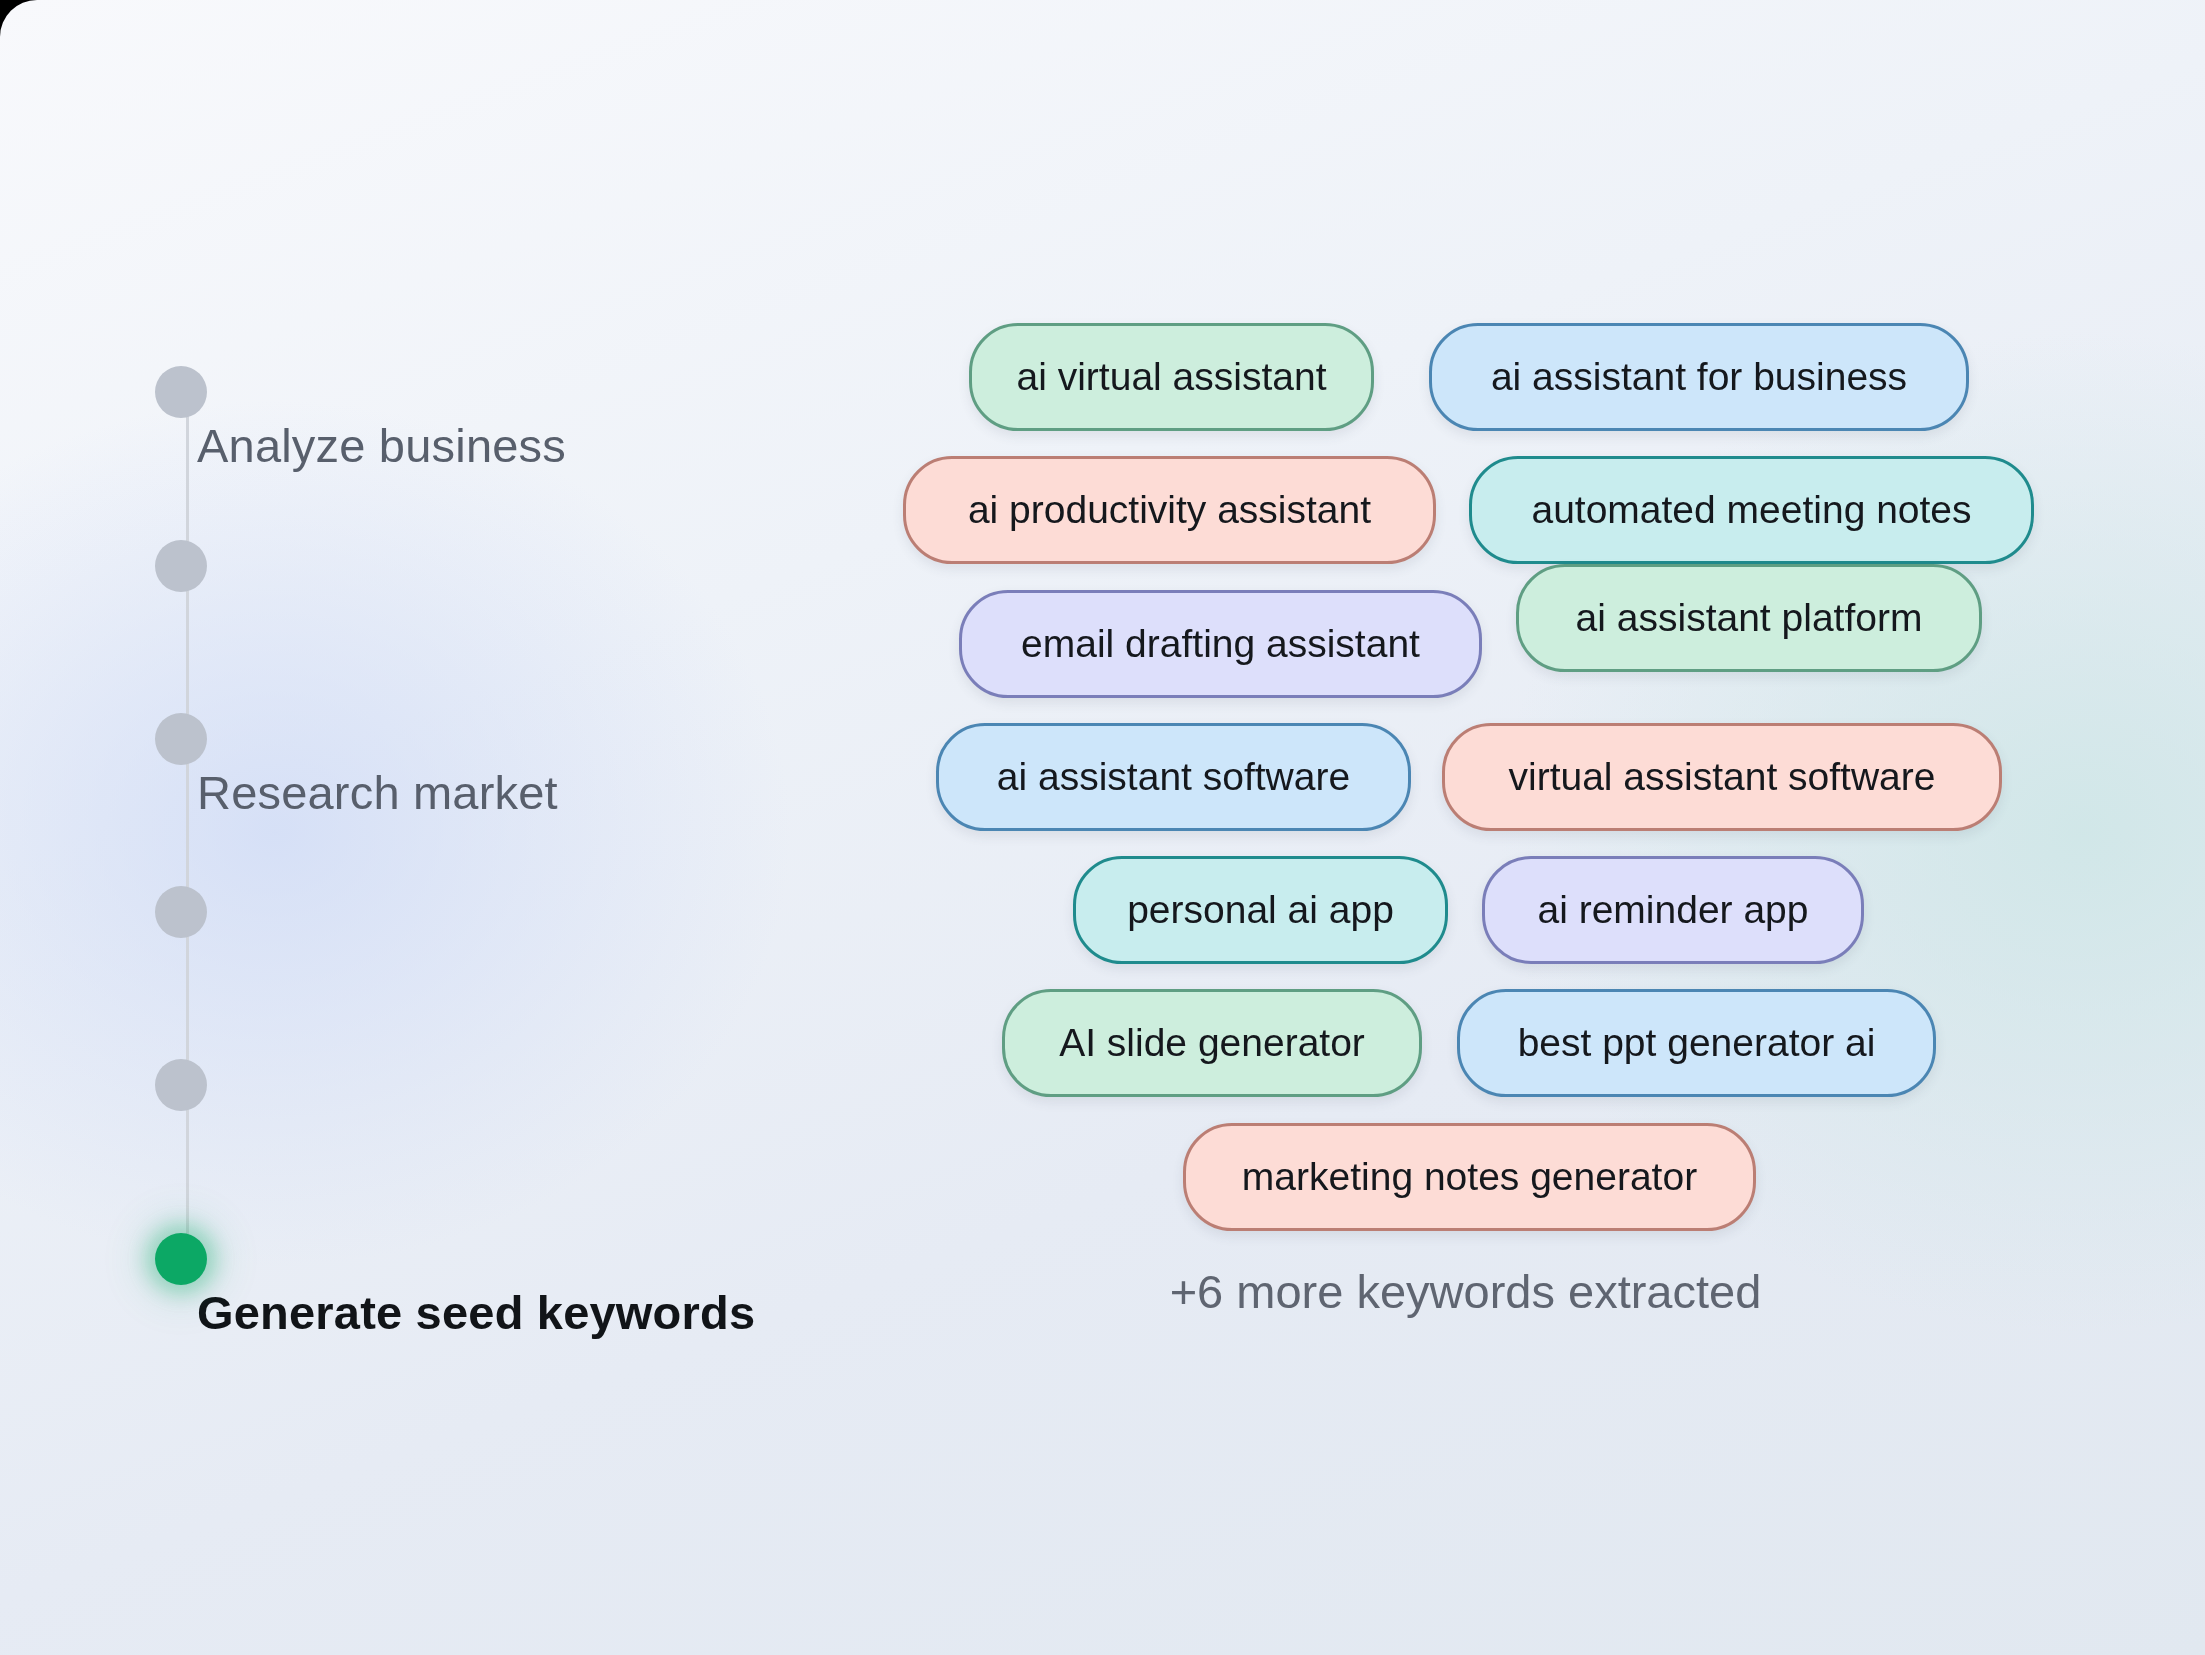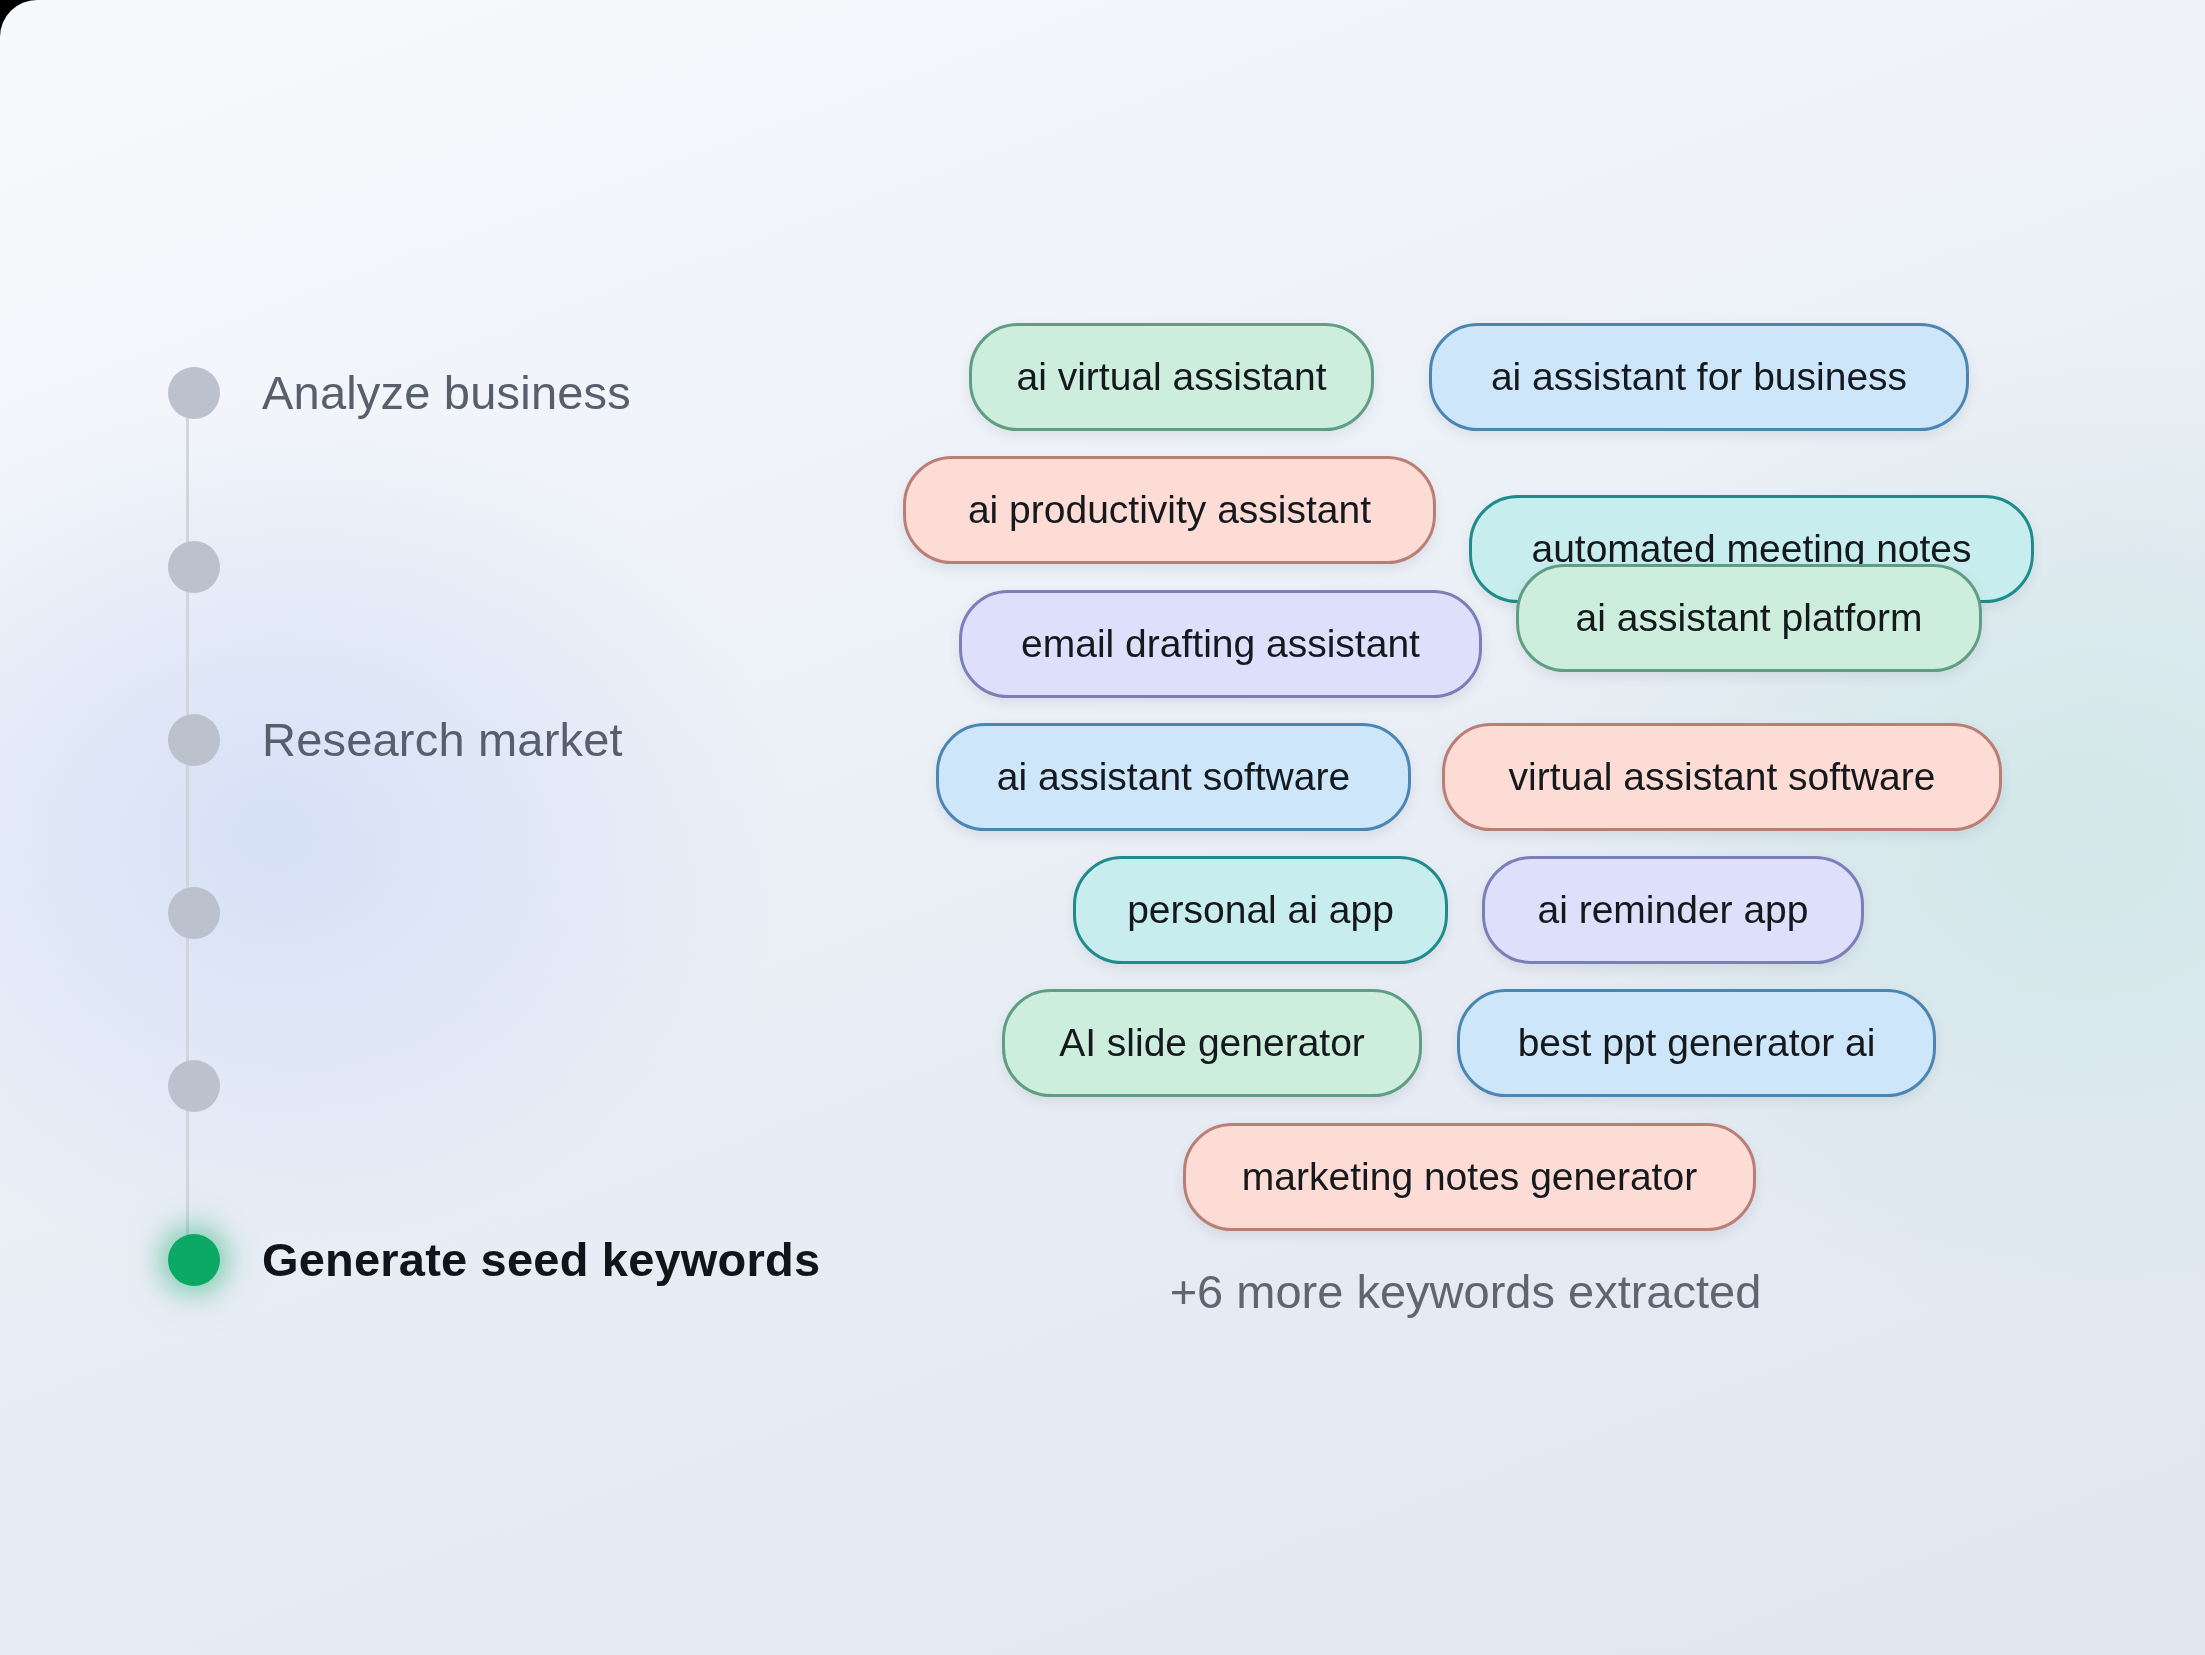--- a/index.html
+++ b/index.html
@@ -14,21 +14,21 @@
         radial-gradient(ellipse 583px 500px at 2082px 833px, rgba(205,230,230,0.85), rgba(205,230,230,0) 100%),
         linear-gradient(160deg, #f8f9fc 0%, #eef2f8 35%, #e6ebf4 65%, #e1e8f0 100%);
       font-family: "Liberation Sans", "DejaVu Sans", sans-serif;
     }
     
     .timeline { position: absolute; left: 0; top: 0; }
     .timeline-line {
       position: absolute; left: 186px; top: 392px; width: 3.3px; height: 866px;
       background: #d1d5dc;
     }
-    .step { position: absolute; left: 168px; height: 53px; display: flex; align-items: center; }
+    .step { position: absolute; left: 155px; height: 53px; display: flex; align-items: flex-start; flex-direction: column; }
     .step-dot {
       width: 52px; height: 52px; border-radius: 50%;
       background: #bcc2cd; flex: none; position: relative; z-index: 1;
     }
     .step-label {
       margin-left: 42px; font-size: 47px; color: #585f6c; white-space: nowrap;
       letter-spacing: 0.2px;
     }
     .step.active .step-dot {
       background: #0ca865;
@@ -85,21 +85,21 @@
       <span class="step-dot"></span>
       <span class="step-label">Generate seed keywords</span>
     </div>
   </div>
 
   <div>
     <div class="pill green" style="left:969px; top:323px; width:405px;">ai virtual assistant</div>
     <div class="pill blue" style="left:1429px; top:323px; width:540px;">ai assistant for business</div>
 
     <div class="pill salmon" style="left:903px; top:456px; width:533px;">ai productivity assistant</div>
-    <div class="pill teal" style="left:1469px; top:456px; width:565px;margin-top:39px;">automated meeting notes</div>
+    <div class="pill teal" style="left:1469px; top:456px; width:565px;">automated meeting notes</div>
 
     <div class="pill lavender" style="left:959px; top:590px; width:523px;">email drafting assistant</div>
     <div class="pill green" style="left:1516px; top:564px; width:466px;">ai assistant platform</div>
 
     <div class="pill blue" style="left:936px; top:723px; width:475px;">ai assistant software</div>
     <div class="pill salmon" style="left:1442px; top:723px; width:560px;">virtual assistant software</div>
 
     <div class="pill teal" style="left:1073px; top:856px; width:375px;">personal ai app</div>
     <div class="pill lavender" style="left:1482px; top:856px; width:382px;">ai reminder app</div>
 

